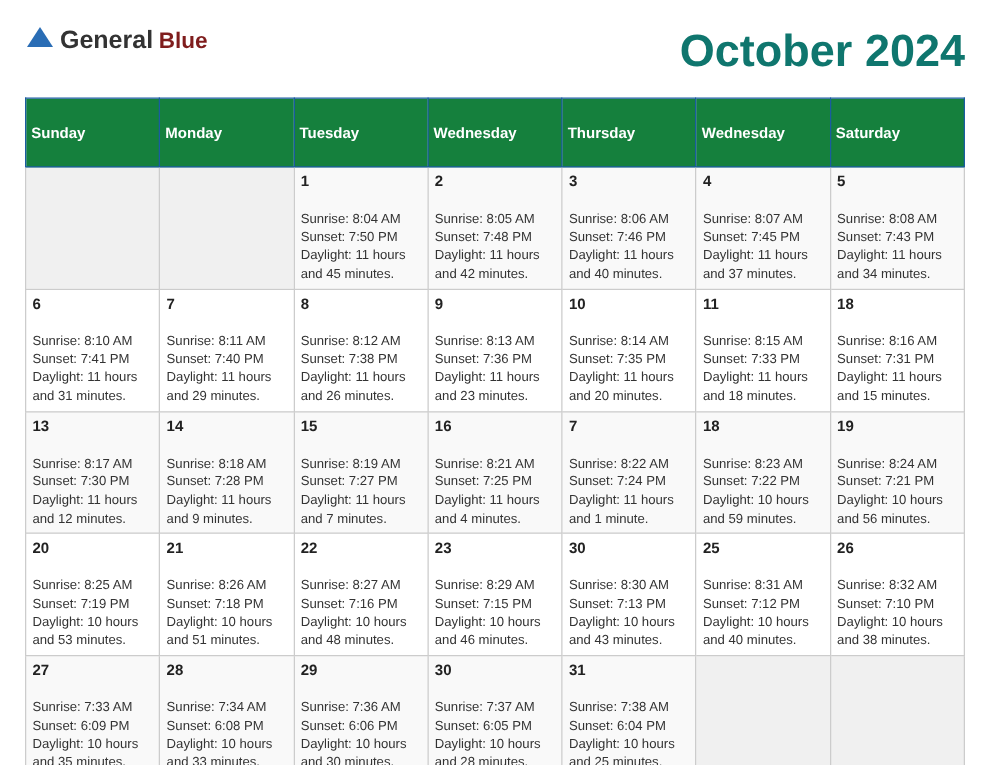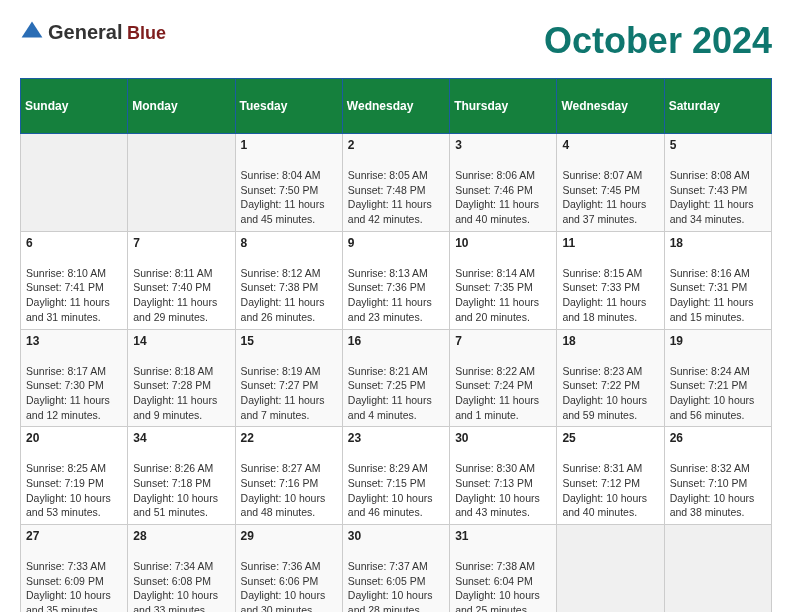--- a/index.html
+++ b/index.html
@@ -206,21 +206,21 @@
           <div class="day-number">19</div>
           <div class="day-info">Sunrise: 8:24 AM<br>Sunset: 7:21 PM<br>Daylight: 10 hours and 56 minutes.</div>
         </td>
       </tr>
       <tr>
         <td>
           <div class="day-number">20</div>
           <div class="day-info">Sunrise: 8:25 AM<br>Sunset: 7:19 PM<br>Daylight: 10 hours and 53 minutes.</div>
         </td>
         <td>
-          <div class="day-number">34</div>
+          <div class="day-number">21</div>
           <div class="day-info">Sunrise: 8:26 AM<br>Sunset: 7:18 PM<br>Daylight: 10 hours and 51 minutes.</div>
         </td>
         <td>
           <div class="day-number">22</div>
           <div class="day-info">Sunrise: 8:27 AM<br>Sunset: 7:16 PM<br>Daylight: 10 hours and 48 minutes.</div>
         </td>
         <td>
           <div class="day-number">23</div>
           <div class="day-info">Sunrise: 8:29 AM<br>Sunset: 7:15 PM<br>Daylight: 10 hours and 46 minutes.</div>
         </td>

